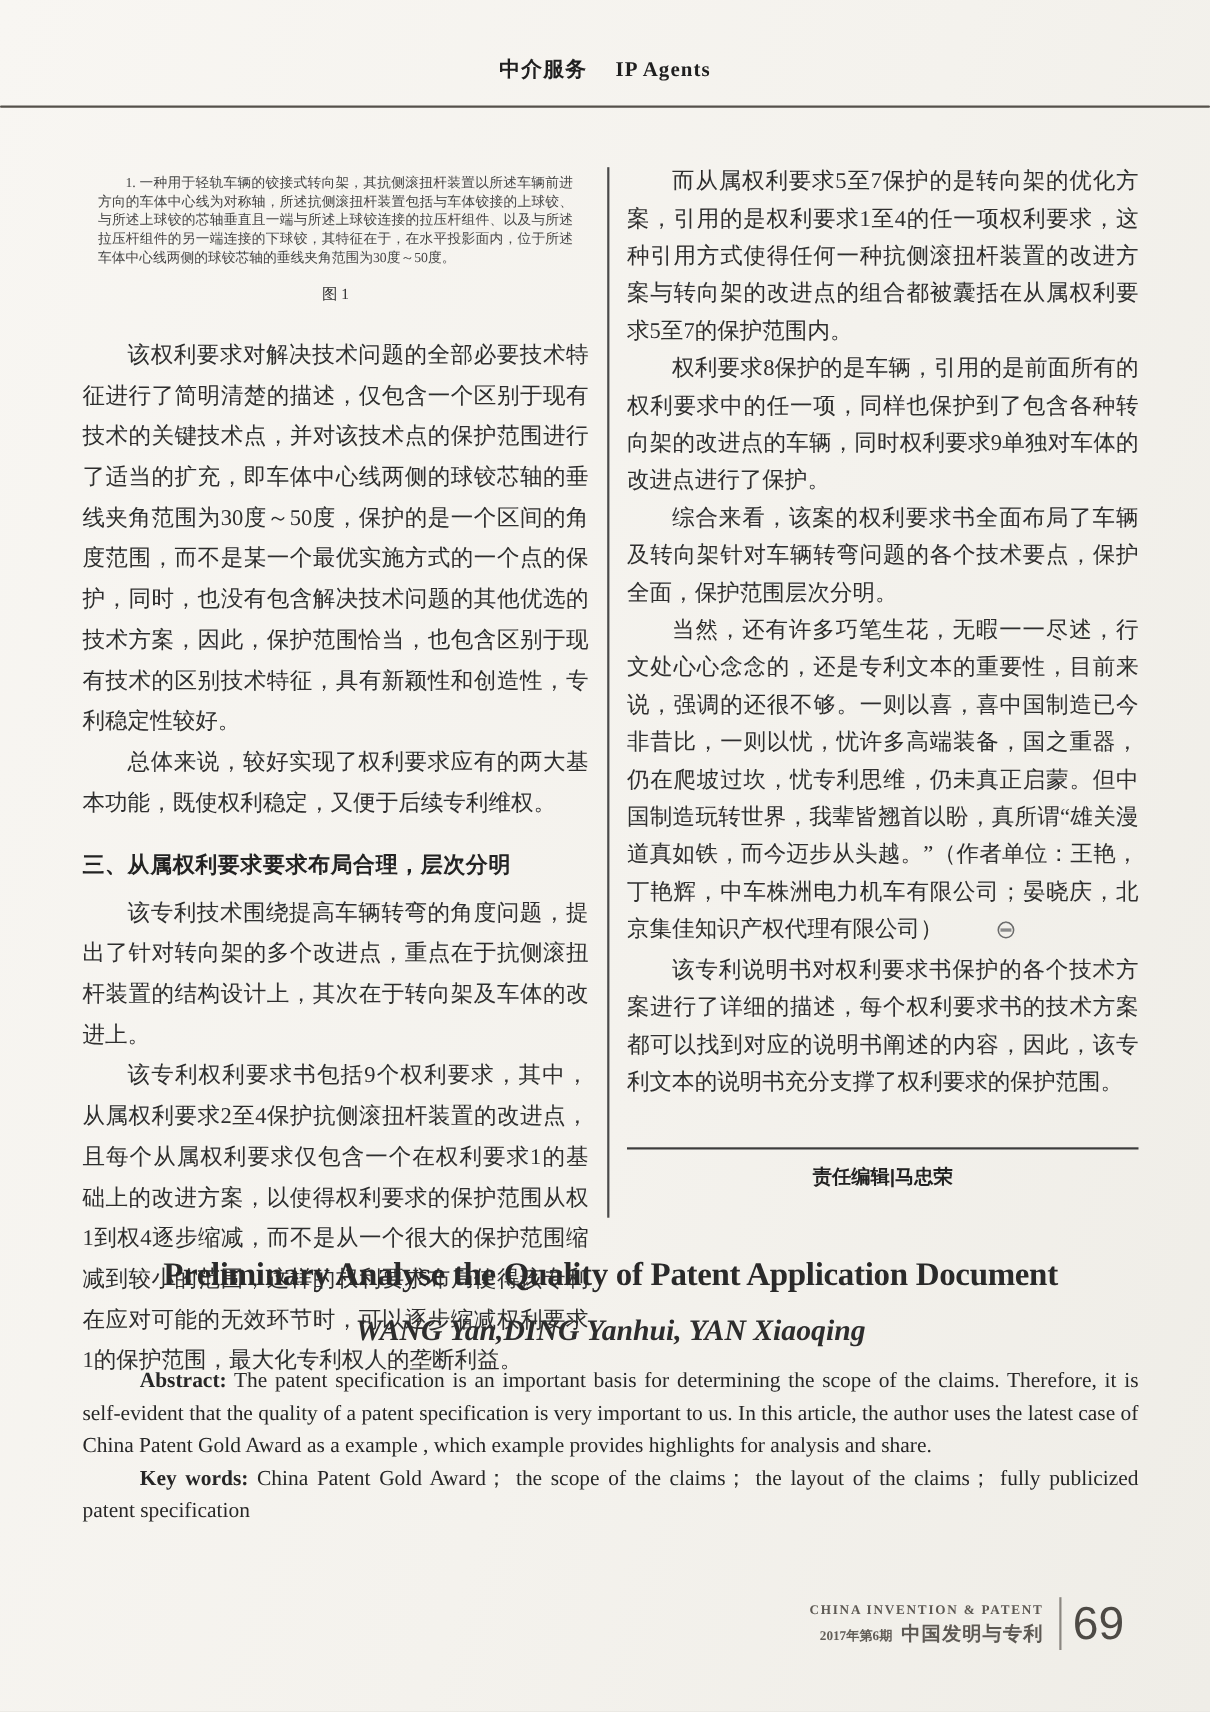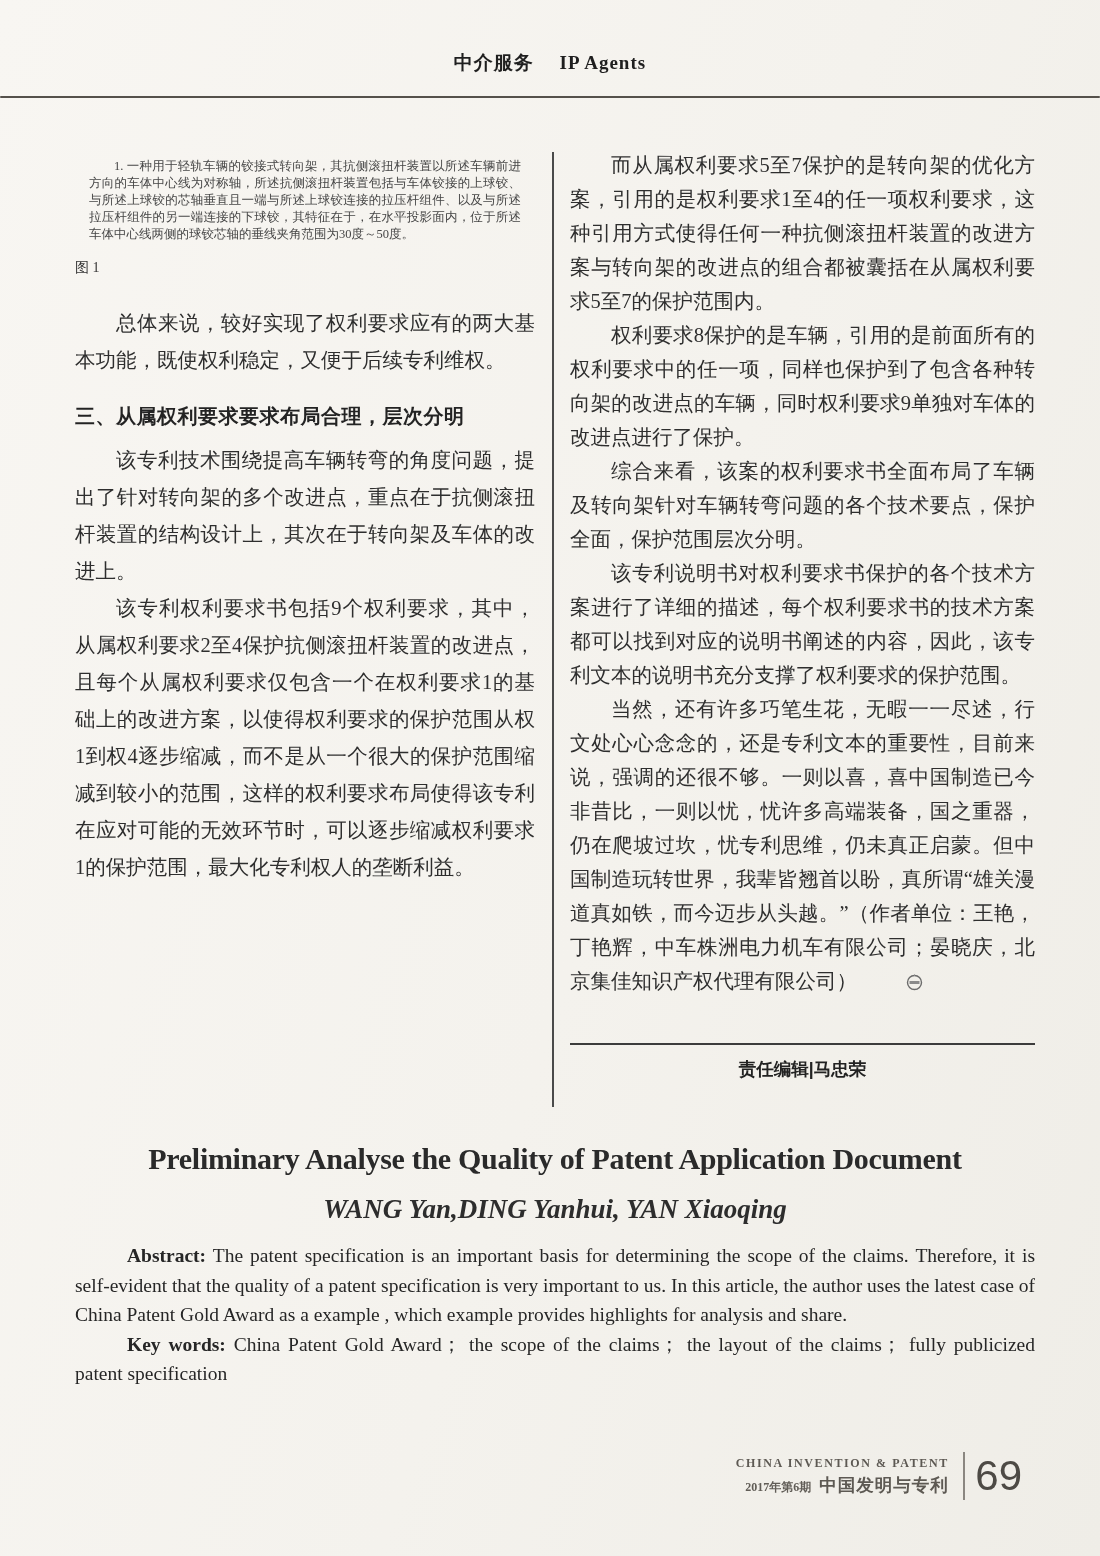--- a/index.html
+++ b/index.html
@@ -25,21 +25,21 @@
   .col.right{left:495px;width:465px;}
   .col-divider{position:absolute;left:477px;top:4px;width:1.6px;height:955px;background:#4a4a4a;}
   .col p{margin:0;text-indent:2em;text-align:justify;color:#2e2e2e;}
   .col.left p{font-size:20.5px;line-height:37px;}
   .col.right p{font-size:20.5px;line-height:34px;}
   .claim-quote{
     margin:10px 6px 0 14px;width:432px;
     font-size:12.5px;line-height:17px;text-align:justify;text-indent:2em;
     color:#454545;
   }
-  .fig-caption{margin:16px 0 28px 0;font-size:14px;color:#333;}
+  .fig-caption{margin:16px 0 28px 0;text-align:center;font-size:14px;color:#333;}
   .col h3{
     font-family:"Liberation Sans","DejaVu Sans",sans-serif;
     font-weight:700;color:#232323;font-size:20px;letter-spacing:.5px;
     margin:24px 0 12px 0;
   }
   .col.right h3{margin:32px 0 10px 0;}
   .end-icon{display:inline-block;vertical-align:-3px;margin-left:8px;}
   .editor-block{margin-top:42px;}
   .editor-rule{width:100%;height:1.6px;background:#3c3c3c;}
   .editor-name{
@@ -93,38 +93,39 @@
       <span class="en">IP Agents</span>
     </div>
   </div>
   <div class="header-rule"></div>
 
   <div class="columns">
 
     <section class="col left">
       <div class="claim-quote">1. 一种用于轻轨车辆的铰接式转向架，其抗侧滚扭杆装置以所述车辆前进方向的车体中心线为对称轴，所述抗侧滚扭杆装置包括与车体铰接的上球铰、与所述上球铰的芯轴垂直且一端与所述上球铰连接的拉压杆组件、以及与所述拉压杆组件的另一端连接的下球铰，其特征在于，在水平投影面内，位于所述车体中心线两侧的球铰芯轴的垂线夹角范围为30度～50度。</div>
       <div class="fig-caption">图 1</div>
+      <p>该权利要求对解决技术问题的全部必要技术特征进行了简明清楚的描述，仅包含一个区别于现有技术的关键技术点，并对该技术点的保护范围进行了适当的扩充，即车体中心线两侧的球铰芯轴的垂线夹角范围为30度～50度，保护的是一个区间的角度范围，而不是某一个最优实施方式的一个点的保护，同时，也没有包含解决技术问题的其他优选的技术方案，因此，保护范围恰当，也包含区别于现有技术的区别技术特征，具有新颖性和创造性，专利稳定性较好。</p>
       <p>总体来说，较好实现了权利要求应有的两大基本功能，既使权利稳定，又便于后续专利维权。</p>
       <h3>三、从属权利要求要求布局合理，层次分明</h3>
       <p>该专利技术围绕提高车辆转弯的角度问题，提出了针对转向架的多个改进点，重点在于抗侧滚扭杆装置的结构设计上，其次在于转向架及车体的改进上。</p>
       <p>该专利权利要求书包括9个权利要求，其中，从属权利要求2至4保护抗侧滚扭杆装置的改进点，且每个从属权利要求仅包含一个在权利要求1的基础上的改进方案，以使得权利要求的保护范围从权1到权4逐步缩减，而不是从一个很大的保护范围缩减到较小的范围，这样的权利要求布局使得该专利在应对可能的无效环节时，可以逐步缩减权利要求1的保护范围，最大化专利权人的垄断利益。</p>
     </section>
 
     <div class="col-divider"></div>
 
     <section class="col right">
       <p>而从属权利要求5至7保护的是转向架的优化方案，引用的是权利要求1至4的任一项权利要求，这种引用方式使得任何一种抗侧滚扭杆装置的改进方案与转向架的改进点的组合都被囊括在从属权利要求5至7的保护范围内。</p>
       <p>权利要求8保护的是车辆，引用的是前面所有的权利要求中的任一项，同样也保护到了包含各种转向架的改进点的车辆，同时权利要求9单独对车体的改进点进行了保护。</p>
       <p>综合来看，该案的权利要求书全面布局了车辆及转向架针对车辆转弯问题的各个技术要点，保护全面，保护范围层次分明。</p>
-      <p>该专利说明书对权利要求书保护的各个技术方案进行了详细的描述，每个权利要求书的技术方案都可以找到对应的说明书阐述的内容，因此，该专利文本的说明书充分支撑了权利要求的保护范围。</p>
       <p><span>当然，还有许多巧笔生花，无暇一一尽述，行文处心心念念的，还是专利文本的重要性，目前来说，强调的还很不够。一则以喜，喜中国制造已今非昔比，一则以忧，忧许多高端装备，国之重器，仍在爬坡过坎，忧专利思维，仍未真正启蒙。但中国制造玩转世界，我辈皆翘首以盼，真所谓“雄关漫道真如铁，而今迈步从头越。”（作者单位：王艳，丁艳辉，中车株洲电力机车有限公司；晏晓庆，北京集佳知识产权代理有限公司）</span><span class="end-icon"><svg width="17" height="17" viewBox="0 0 17 17">
               <circle cx="8.5" cy="8.5" r="7" fill="none" stroke="#6b6b6b" stroke-width="1.4"></circle>
               <rect x="3.5" y="7" width="10" height="3" fill="#8a8a8a"></rect>
               <line x1="8.5" y1="0.5" x2="8.5" y2="3" stroke="#8a8a8a" stroke-width="1" stroke-dasharray="1.5 1"></line>
             </svg></span></p>
+      <p>该专利说明书对权利要求书保护的各个技术方案进行了详细的描述，每个权利要求书的技术方案都可以找到对应的说明书阐述的内容，因此，该专利文本的说明书充分支撑了权利要求的保护范围。</p>
       <div class="editor-block">
         <div class="editor-rule"></div>
         <div class="editor-name">责任编辑|马忠荣</div>
       </div>
     </section>
   </div>
 
   <section class="english">
     <h1>Preliminary Analyse the Quality of Patent Application Document</h1>
     <div class="authors">WANG Yan,DING Yanhui, YAN Xiaoqing</div>

